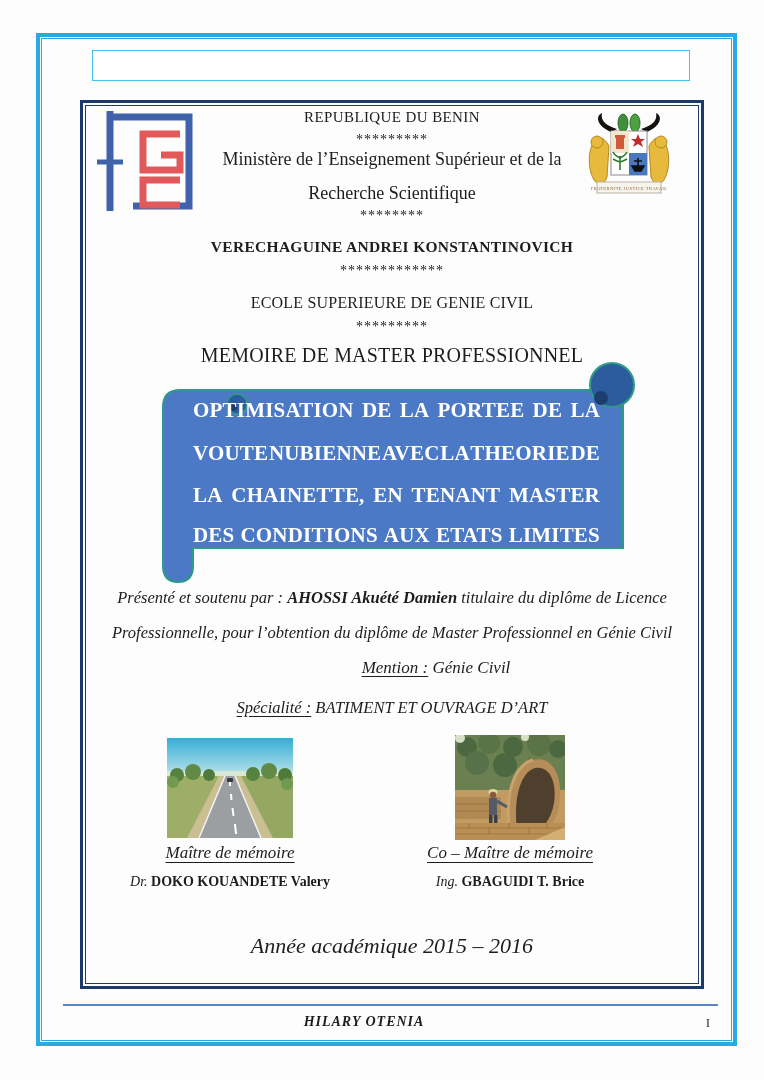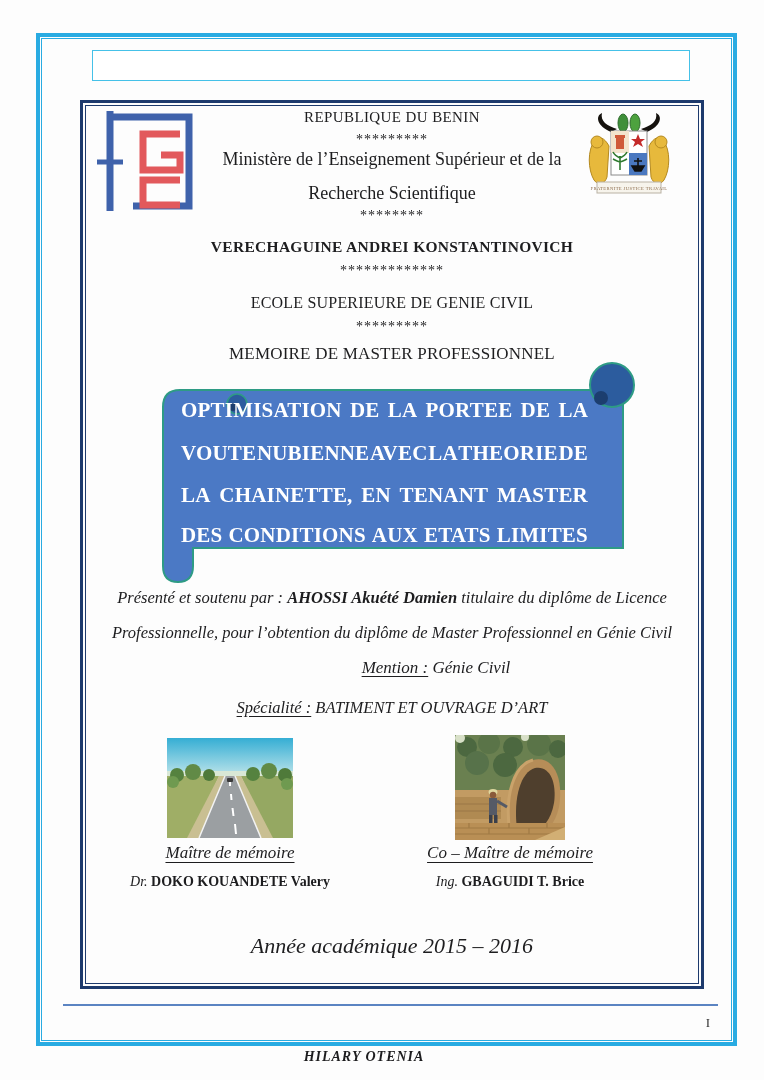--- a/index.html
+++ b/index.html
@@ -20,26 +20,26 @@
   
   .content-box{left:80px;top:100px;width:624px;height:889px;border:3px solid #1d3a6d;}
   .content-box::after{content:'';position:absolute;inset:2px;border:1px solid #1d3a6d;}
 
   .cline{left:80px;width:624px;text-align:center;line-height:1.25;}
   .stars{font-size:14px;letter-spacing:1px;}
   .t-rep{font-size:15px;letter-spacing:.4px;}
   .t-min{font-size:18px;}
   .t-ver{font-size:15.5px;font-weight:bold;letter-spacing:.3px;}
   .t-eco{font-size:16px;letter-spacing:.2px;}
-  .t-mem{font-size:17px;letter-spacing:.2px;}
+  .t-mem{font-size:20px;letter-spacing:.2px;}
 
   
   .scroll-wrap{left:160px;top:356px;width:482px;height:232px;}
   .title-line{
-    position:absolute;left:21px;width:407px;height:32px;
+    position:absolute;left:33px;width:407px;height:32px;
     display:flex;justify-content:space-between;
     color:#ffffff;font-weight:bold;font-size:21px;letter-spacing:.2px;
     white-space:nowrap;
   }
   .pres{left:80px;width:624px;text-align:center;font-size:16.5px;font-style:italic;}
   .pres b{font-weight:bold;}
   .mention{left:80px;width:712px;text-align:center;font-size:17px;font-style:italic;}
   .specialite{left:80px;width:624px;text-align:center;font-size:16.5px;font-style:italic;}
   .ulabel{text-decoration:underline;text-underline-offset:3px;}
 
@@ -49,21 +49,21 @@
     text-decoration:underline;text-underline-offset:4px;
   }
   .sup-name{text-align:center;font-size:14px;}
   .sup-name .ttl{font-style:italic;font-weight:normal;}
   .sup-name .nm{font-weight:bold;}
 
   .annee{left:80px;width:624px;text-align:center;font-size:22px;font-style:italic;}
 
   .footer-line{left:63px;top:1004px;width:655px;height:0;border-top:2px solid #5b84c2;}
   .footer-author{left:0;top:1014px;width:728px;text-align:center;
-    font-size:14px;font-weight:bold;font-style:italic;letter-spacing:1px;margin-top:35px;}
+    font-size:14px;font-weight:bold;font-style:italic;letter-spacing:1px;}
   .page-number{left:698px;top:1015px;width:20px;text-align:center;font-size:13px;color:#333;}
 </style>
 </head>
 <body>
 
 <div class="abs outer-frame">
   <div class="outer-frame-inner"></div>
 </div>
 <div class="abs header-box"></div>
 <div class="abs content-box"></div>

